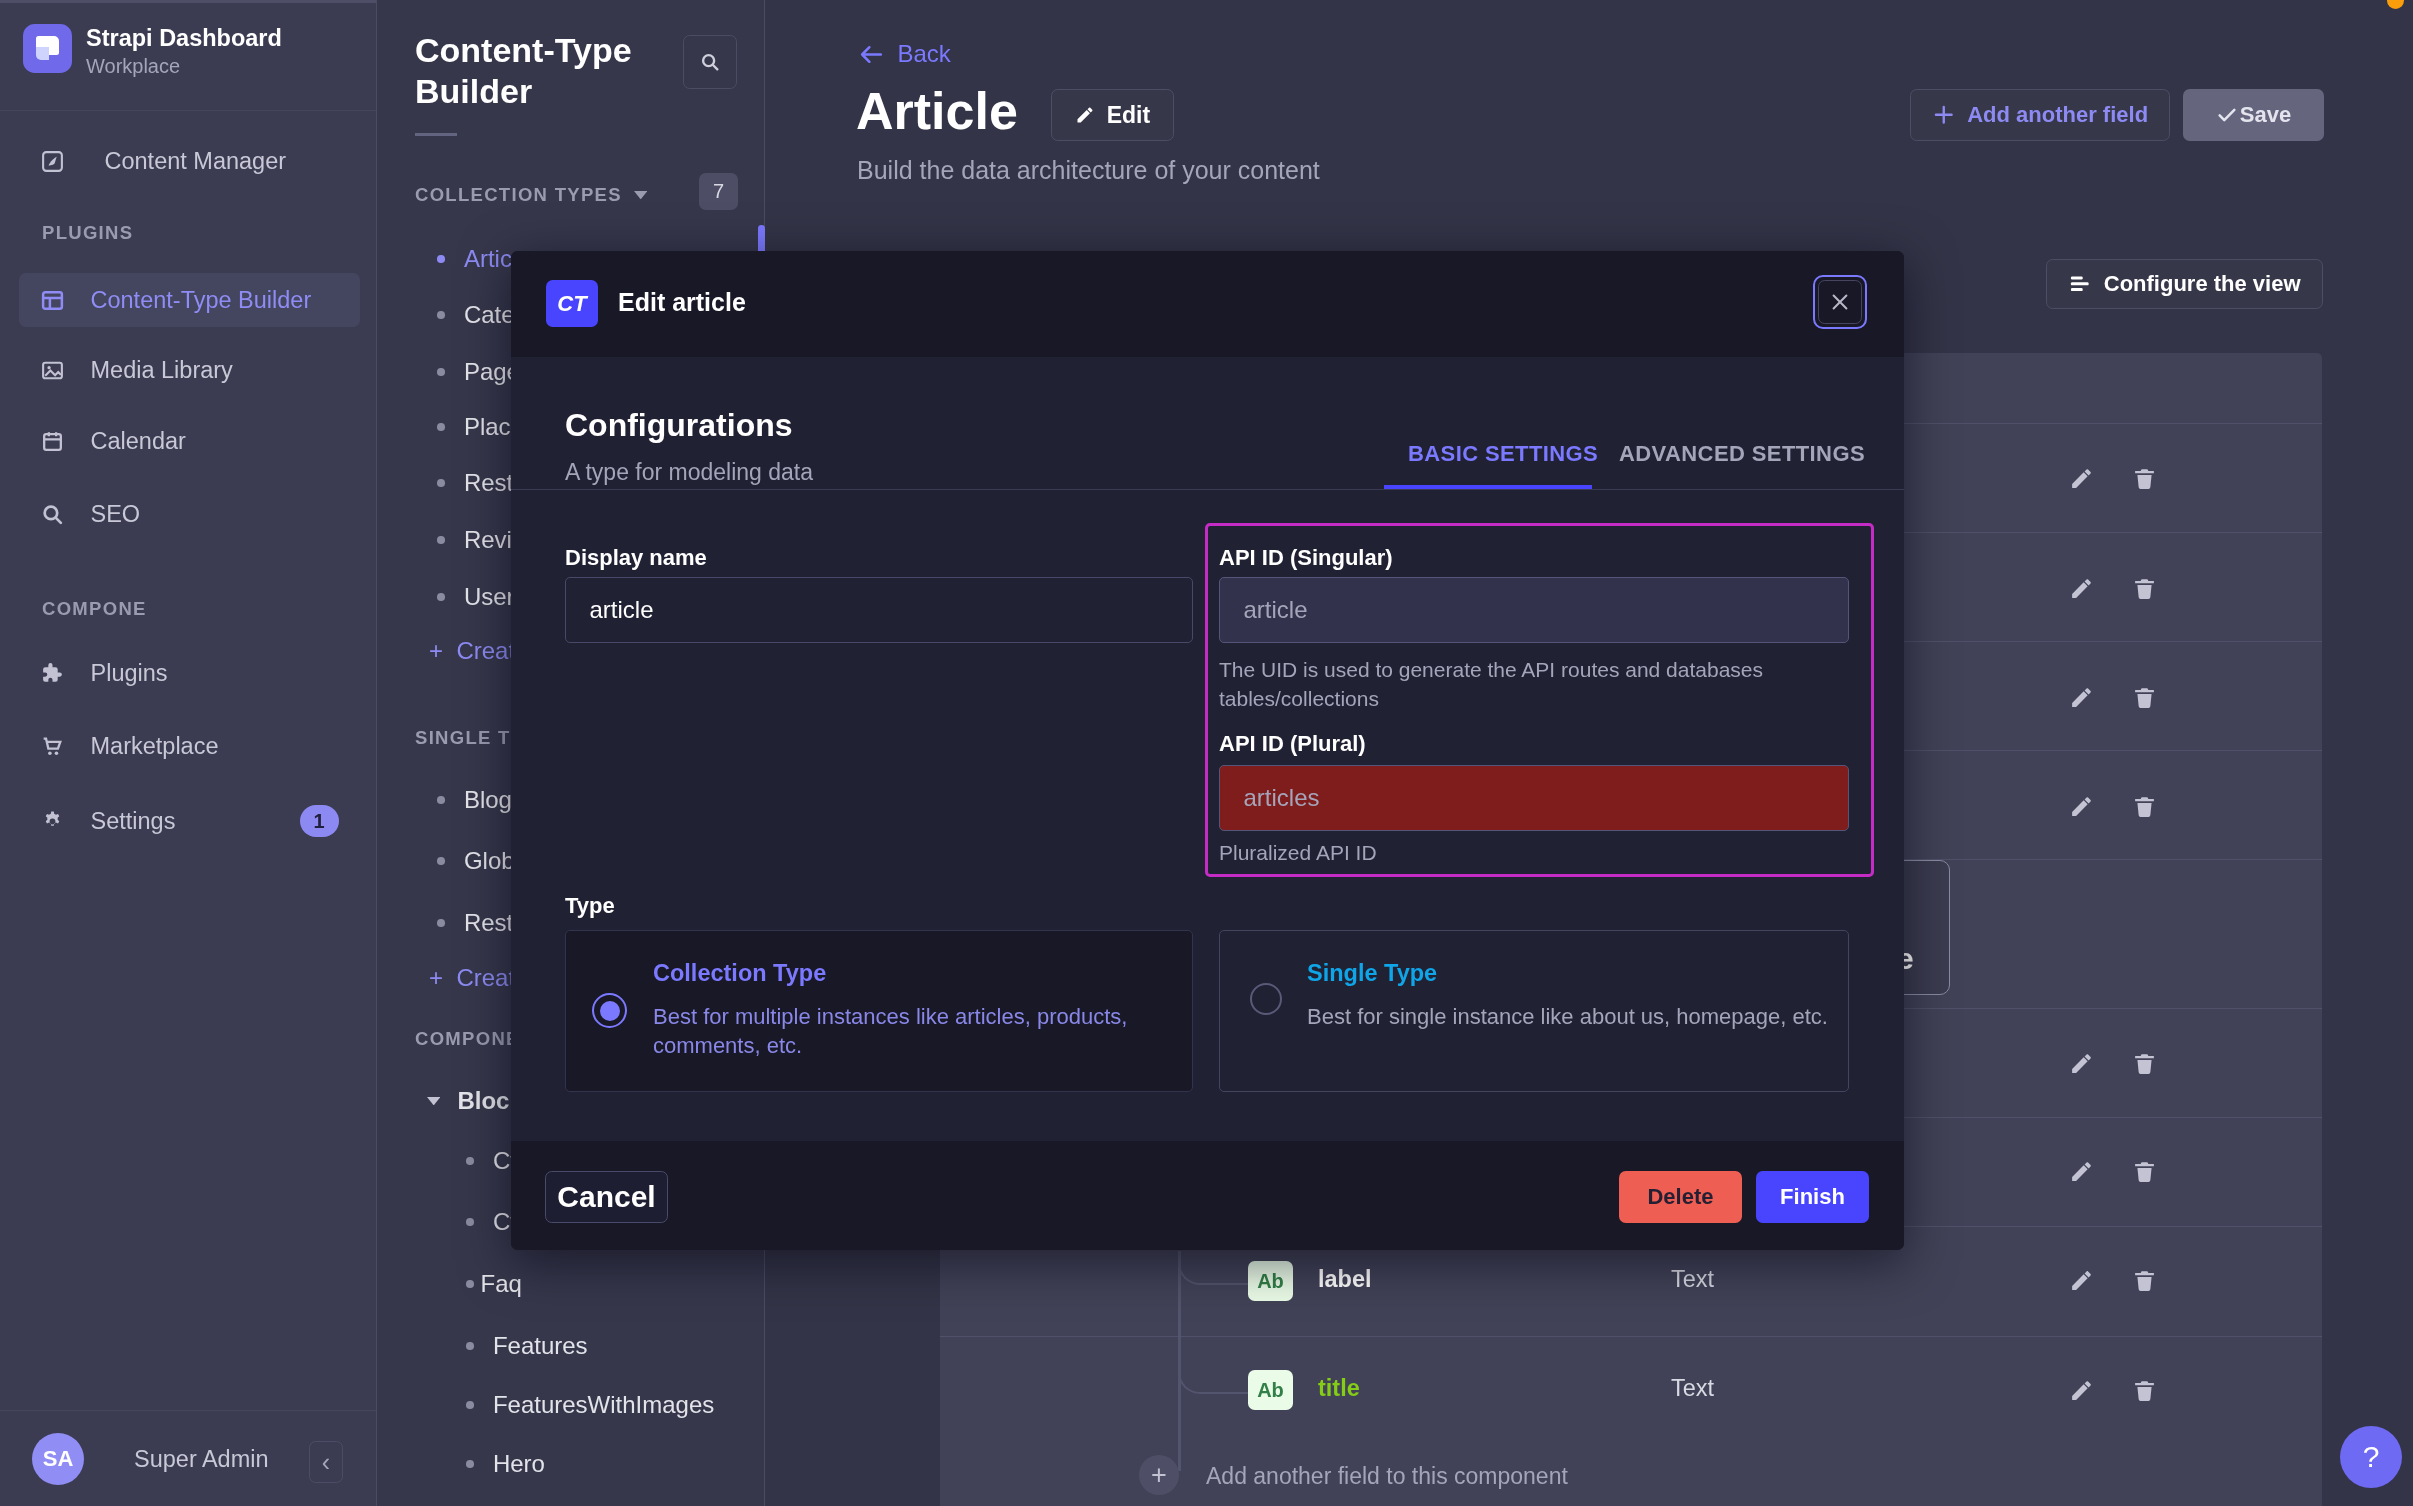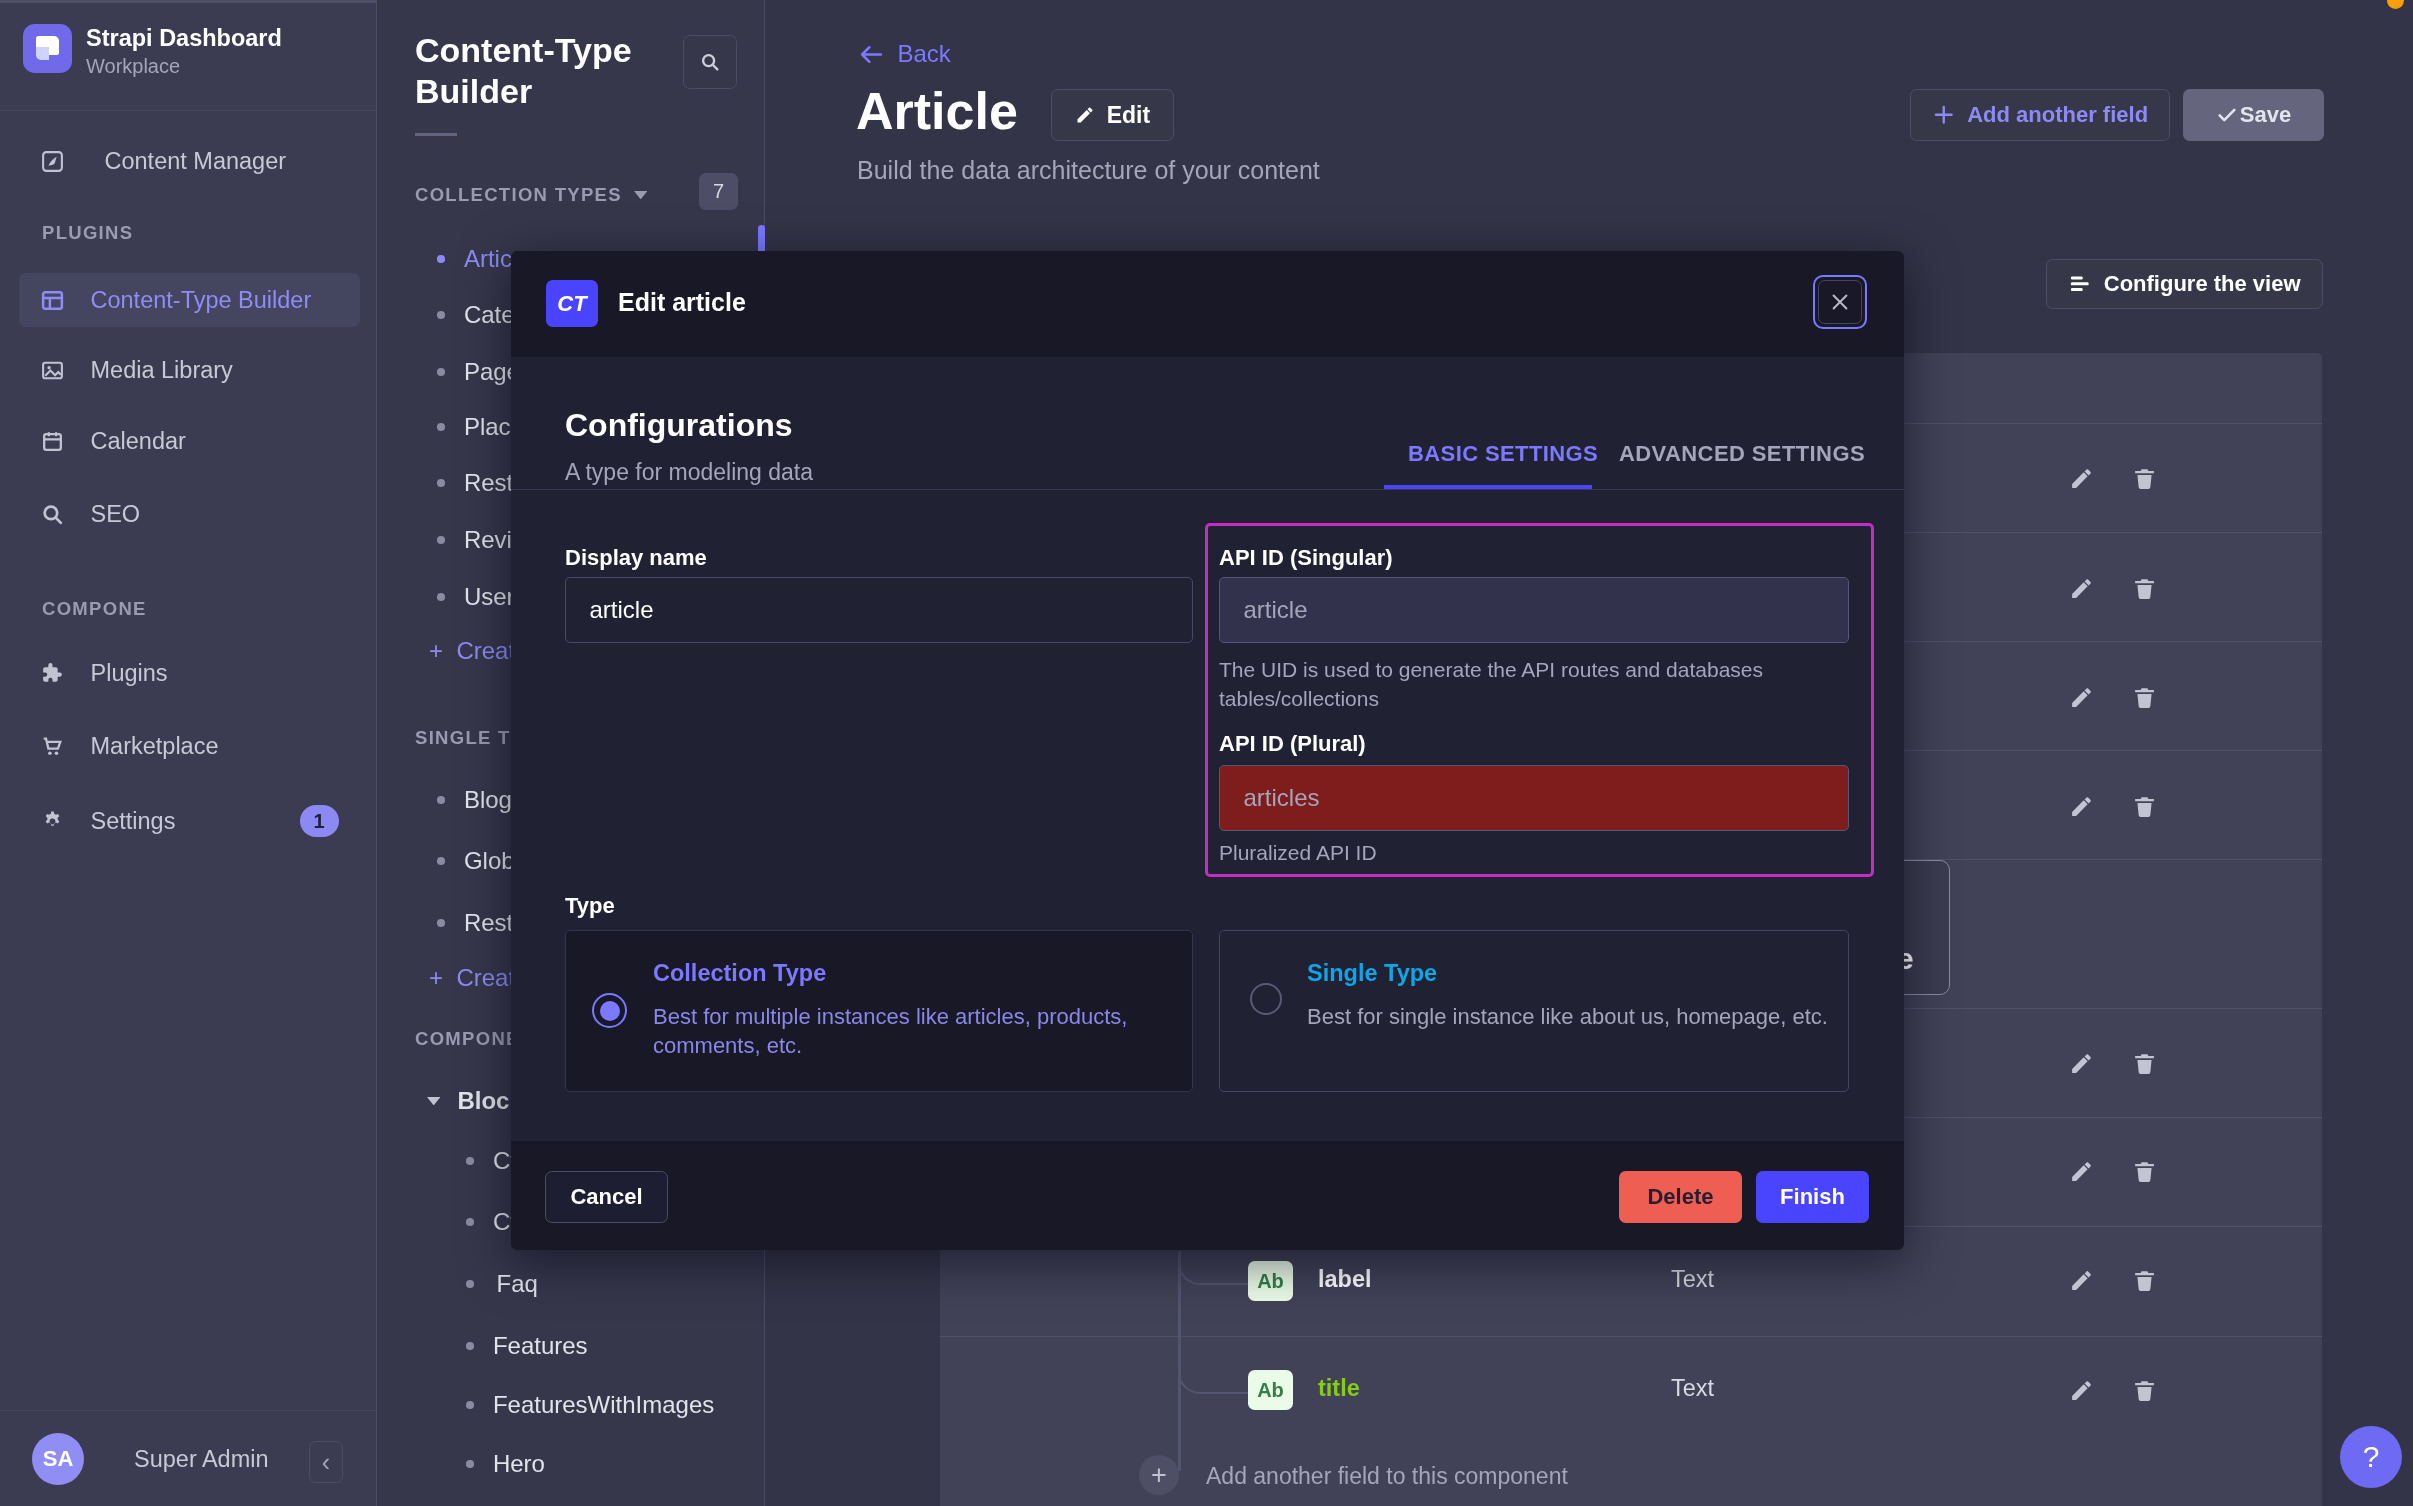--- a/index.html
+++ b/index.html
@@ -224,21 +224,21 @@
       <span class="p2-item nowrap" style="font-weight:bold;">Bloc</span>
     </div>
     <div class="abs" style="left:89px;top:1147px;display:flex;align-items:center;gap:19.3px;">
         <span class="bullet"></span>
         <span class="p2-item nowrap">Ct</span>
       </div>
     <div class="abs" style="left:89px;top:1208px;display:flex;align-items:center;gap:19.3px;">
         <span class="bullet"></span>
         <span class="p2-item nowrap">Ct</span>
       </div>
-    <div class="abs" style="left:89px;top:1270px;display:flex;align-items:center;gap:23px;">
+    <div class="abs" style="left:89px;top:1270px;display:flex;align-items:center;gap:7px;">
         <span class="bullet"></span>
         <span class="p2-item nowrap">Faq</span>
       </div>
     <div class="abs" style="left:89px;top:1332px;display:flex;align-items:center;gap:19.3px;">
         <span class="bullet"></span>
         <span class="p2-item nowrap">Features</span>
       </div>
     <div class="abs" style="left:89px;top:1391px;display:flex;align-items:center;gap:19.3px;">
         <span class="bullet"></span>
         <span class="p2-item nowrap">FeaturesWithImages</span>
@@ -480,21 +480,21 @@
       <span class="abs" style="left:87px;top:71px;width:529px;font-size:22px;line-height:29px;color:#8987e8;">Best for multiple instances like articles, products, comments, etc.</span>
     </div>
 
     <div class="abs" style="left:708px;top:679px;width:630px;height:162px;background:transparent;border:0.8px solid #44445f;border-radius:5px;box-sizing:border-box;">
       <span class="abs radio-ring" style="left:30px;top:52px;width:32px;height:32px;border:2.5px solid #5a5a78;"></span>
       <span class="abs nowrap" style="left:87px;top:28.6px;font-size:23.5px;font-weight:bold;color:#0ea5e9;">Single Type</span>
       <span class="abs" style="left:87px;top:71px;width:537px;font-size:22px;line-height:29px;color:#a5a5ba;">Best for single instance like about us, homepage, etc.</span>
     </div>
 
     <div class="abs" style="left:0;top:890px;width:1393px;height:109px;background:#181826;border-radius:0 0 6.7px 6.7px;">
-      <button class="abs" style="left:34px;top:30px;width:123px;height:52px;border-radius:6.7px;border:0.8px solid #4a4a6a;background:#1e1e32;color:#fff;font-size:22px;font-weight:bold;font-family:inherit;cursor:pointer;">Cancel</button>
+      <button class="abs" style="left:34px;top:30px;width:123px;height:52px;border-radius:6.7px;border:0.8px solid #4a4a6a;background:#1e1e32;color:#fff;font-size:30px;font-weight:bold;font-family:inherit;cursor:pointer;">Cancel</button>
       <button class="abs" style="left:1108px;top:30px;width:123px;height:52px;border-radius:6.7px;border:none;background:#ee5e52;color:#241f33;font-size:22px;font-weight:bold;font-family:inherit;cursor:pointer;">Delete</button>
       <button class="abs" style="left:1245px;top:30px;width:113px;height:52px;border-radius:6.7px;border:none;background:#4945ff;color:#fff;font-size:22px;font-weight:bold;font-family:inherit;cursor:pointer;">Finish</button>
     </div>
   </div>
 
   <div class="abs" style="left:2340px;top:1426px;width:62px;height:62px;border-radius:50%;background:#6f6af3;display:flex;align-items:center;justify-content:center;z-index:50;">
     <span style="font-size:30px;color:#fff;">?</span>
   </div>
 
   <div class="abs" style="left:2387px;top:-7.6px;width:17px;height:17px;border-radius:50%;background:#fb9e0c;z-index:60;"></div>

